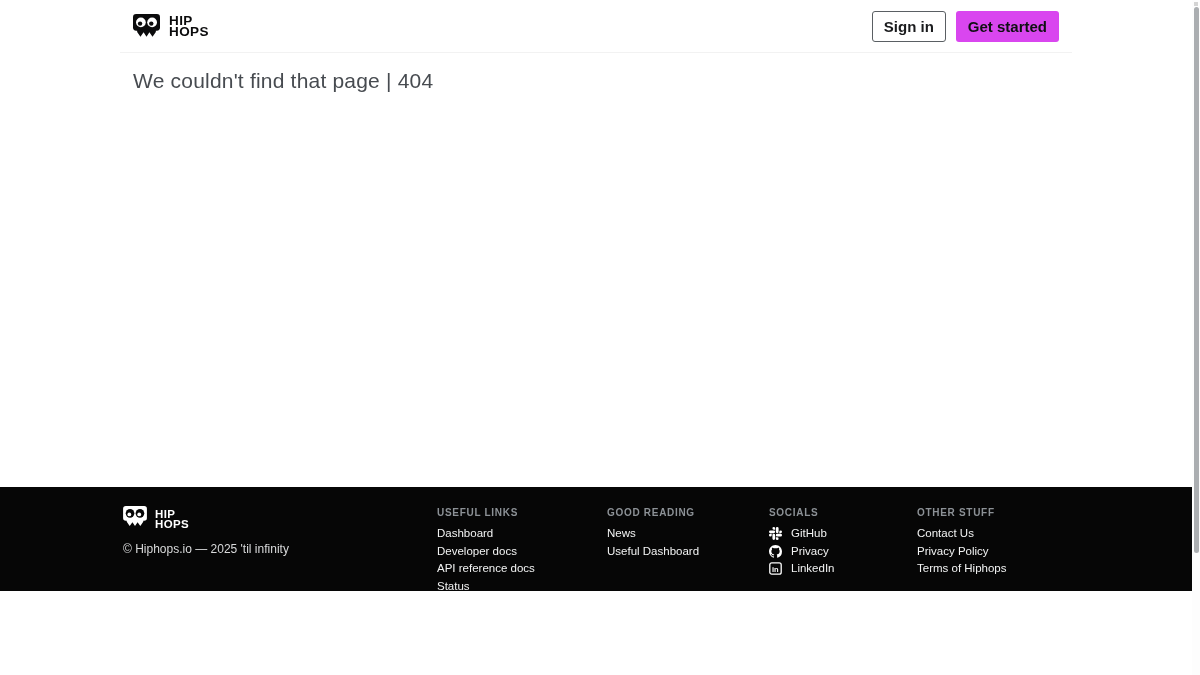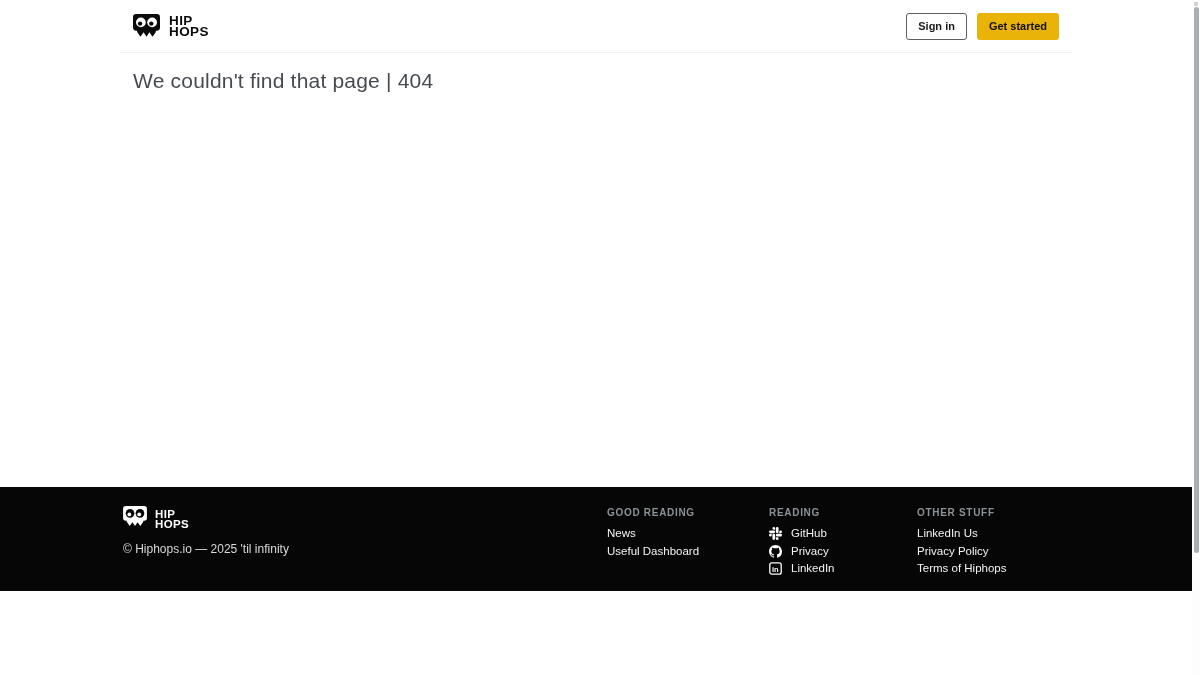--- a/index.html
+++ b/index.html
@@ -17,29 +17,29 @@
     padding:0 13px; background:#ffffff;
   }
   .logo { display:flex; align-items:center; gap:9px; cursor:pointer; }
   .logo svg { display:block; }
   .logo-text {
     font-weight:bold; font-size:13.5px; line-height:11.5px;
     letter-spacing:0.4px; color:#0b0b0c; white-space:pre;
   }
   .header-actions { display:flex; align-items:center; gap:10px; }
   .btn {
-    font-family:inherit; font-weight:bold; font-size:11px;
+    font-family:inherit; font-weight:bold; font-size:15px;
     border-radius:3px; cursor:pointer; line-height:1;
   }
   .btn-signin {
     background:#ffffff; border:1px solid #5a5f63; color:#1a1b1d;
     padding:7px 11px;
   }
   .btn-getstarted {
-    background:#eab308; border:none; color:#0e1012;
+    background:#d946ef; border:none; color:#0e1012;
     padding:8px 12px;
   }
 
   
   .main-heading {
     position:absolute; left:133px; top:69px;
     font-size:21px; color:#474b50; letter-spacing:0.2px;
   }
 
   
@@ -124,29 +124,36 @@
           <circle cx="18.4" cy="8" r="4.7" fill="#060606"></circle>
           <circle cx="6.8" cy="9.2" r="2.1" fill="#ffffff"></circle>
           <circle cx="17.6" cy="9.2" r="2.1" fill="#ffffff"></circle>
         </svg>
       </span>
       <span class="footer-logo-text"><span>HIP</span><br><span>HOPS</span></span>
     </div>
     <div class="footer-copyright">© Hiphops.io — 2025 'til infinity</div>
   </div>
 
+  <div class="footer-col col-0">
+    <div class="col-heading">USEFUL LINKS</div>
+    <div class="col-item">Dashboard</div>
+    <div class="col-item">Developer docs</div>
+    <div class="col-item">API reference docs</div>
+    <div class="col-item">Status</div>
+  </div>
 
   <div class="footer-col col-1">
     <div class="col-heading">GOOD READING</div>
     <div class="col-item">News</div>
     <div class="col-item">Useful Dashboard</div>
   </div>
 
   <div class="footer-col col-2">
-    <div class="col-heading">READING</div>
+    <div class="col-heading">SOCIALS</div>
     <div class="col-item">
       <span class="sicon">
         <svg width="13" height="13" viewBox="0 0 24 24" fill="#ffffff">
           <path d="M5.04 15.12a2.52 2.52 0 1 1-2.52-2.52h2.52zM6.3 15.12a2.52 2.52 0 0 1 5.04 0v6.3a2.52 2.52 0 1 1-5.04 0z"></path>
           <path d="M8.82 5.04a2.52 2.52 0 1 1 2.52-2.52v2.52zM8.82 6.3a2.52 2.52 0 0 1 0 5.04h-6.3a2.52 2.52 0 1 1 0-5.04z"></path>
           <path d="M18.96 8.82a2.52 2.52 0 1 1 2.52 2.52h-2.52zM17.7 8.82a2.52 2.52 0 0 1-5.04 0v-6.3a2.52 2.52 0 1 1 5.04 0z"></path>
           <path d="M15.18 18.96a2.52 2.52 0 1 1-2.52 2.52v-2.52zM15.18 17.7a2.52 2.52 0 0 1 0-5.04h6.3a2.52 2.52 0 1 1 0 5.04z"></path>
         </svg>
       </span>
       <span>GitHub</span>
@@ -165,21 +172,21 @@
           <rect x="0.8" y="0.8" width="11.4" height="11.4" rx="2" fill="none" stroke="#ffffff" stroke-width="1.3"></rect>
           <text x="3" y="10" font-size="7.5" font-weight="bold" fill="#ffffff" font-family="Liberation Sans, sans-serif">in</text>
         </svg>
       </span>
       <span>LinkedIn</span>
     </div>
   </div>
 
   <div class="footer-col col-3">
     <div class="col-heading">OTHER STUFF</div>
-    <div class="col-item">LinkedIn Us</div>
+    <div class="col-item">Contact Us</div>
     <div class="col-item">Privacy Policy</div>
     <div class="col-item">Terms of Hiphops</div>
   </div>
 
 </div>
 
 <div class="scrollbar-track">
   <div class="scrollbar-tick"></div>
   <div class="scrollbar-thumb"></div>
 </div>

